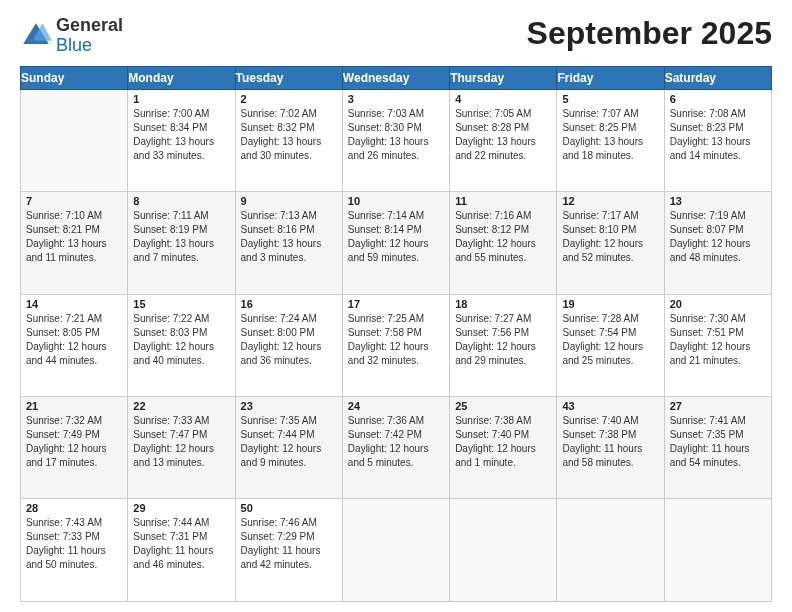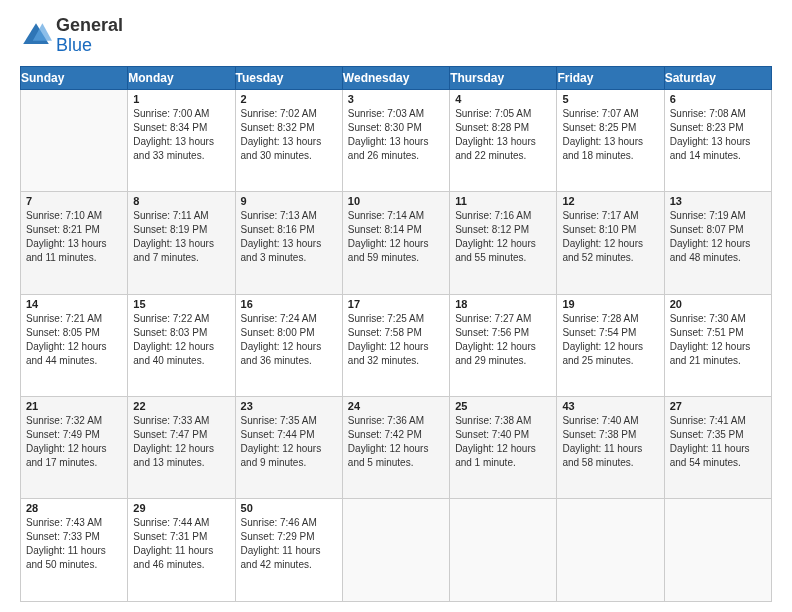--- a/index.html
+++ b/index.html
@@ -112,20 +112,21 @@
       <svg class="logo-icon" viewBox="0 0 40 40">
         <polygon points="20,4 36,30 4,30" fill="#2e75b6"></polygon>
         <polygon points="28,4 40,26 16,26" fill="#5ba3e0" opacity="0.7"></polygon>
       </svg>
       <div class="logo-text">
         <span class="logo-general">General</span>
         <span class="logo-blue">Blue</span>
       </div>
     </div>
     <div class="title-section">
+      <div class="month-title">September 2025</div>
     </div>
   </div>
 
   <table class="calendar">
     <thead>
       <tr>
         <th>Sunday</th>
         <th>Monday</th>
         <th>Tuesday</th>
         <th>Wednesday</th>

